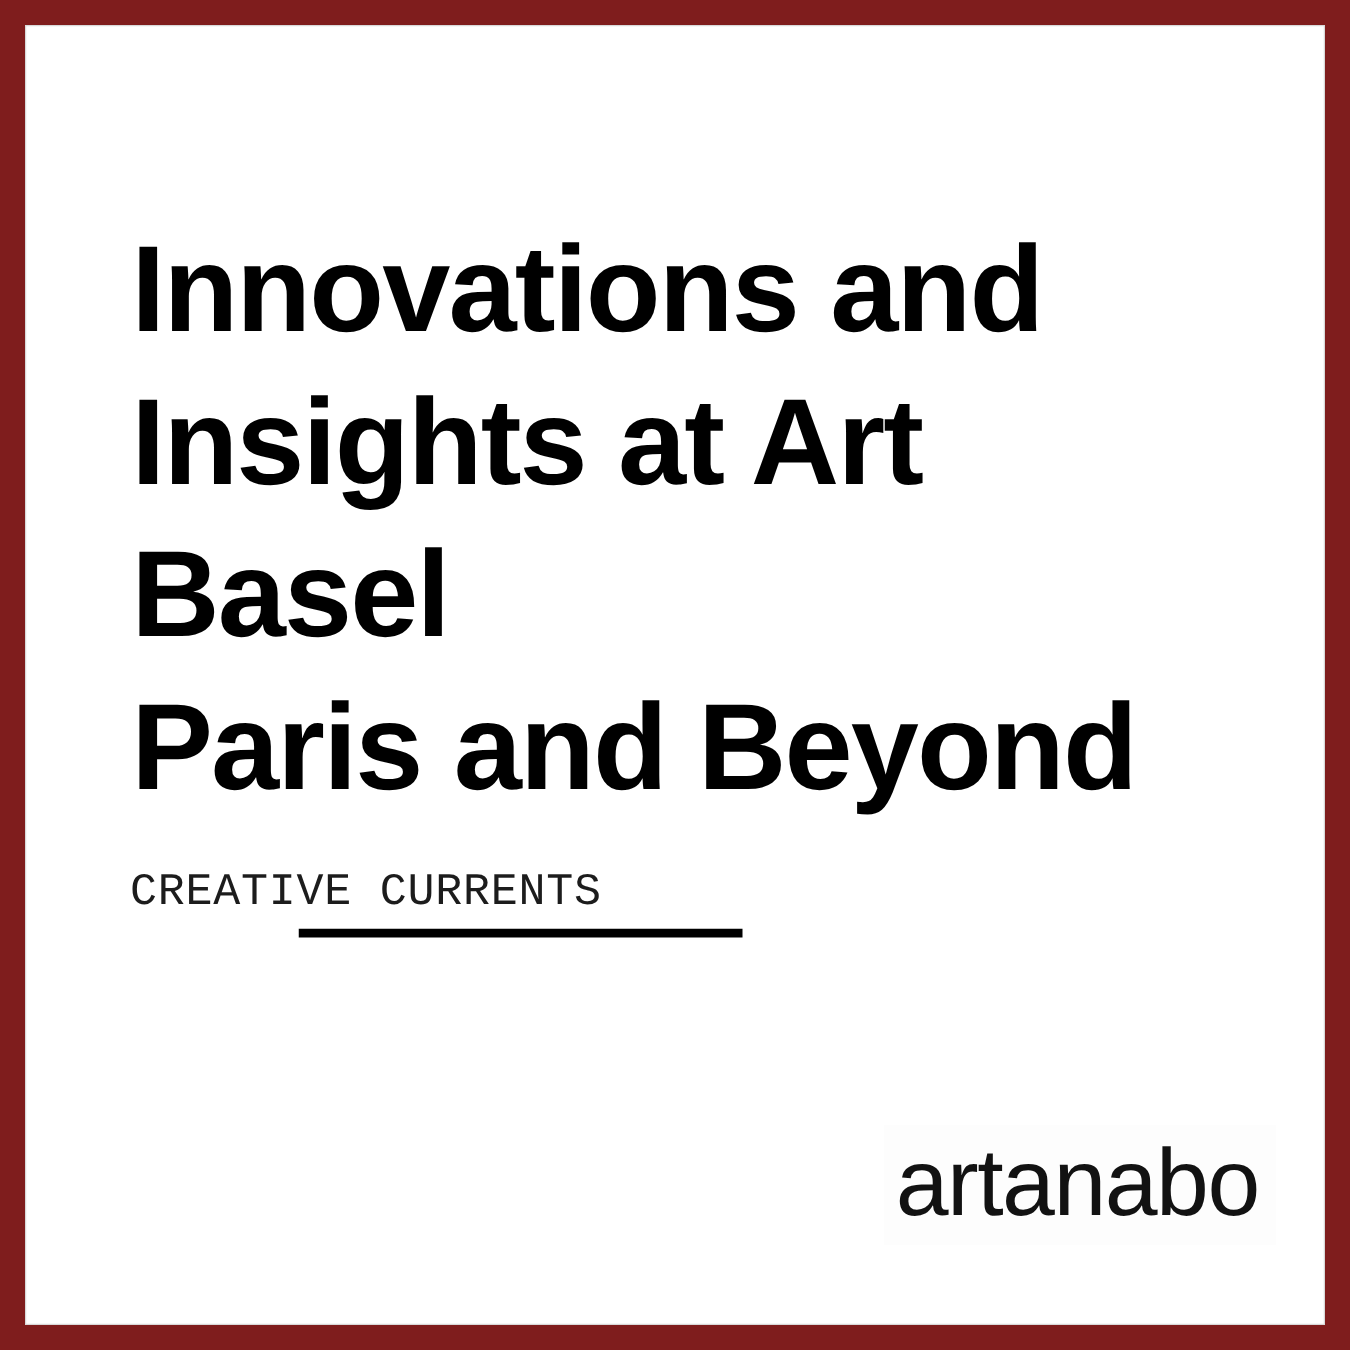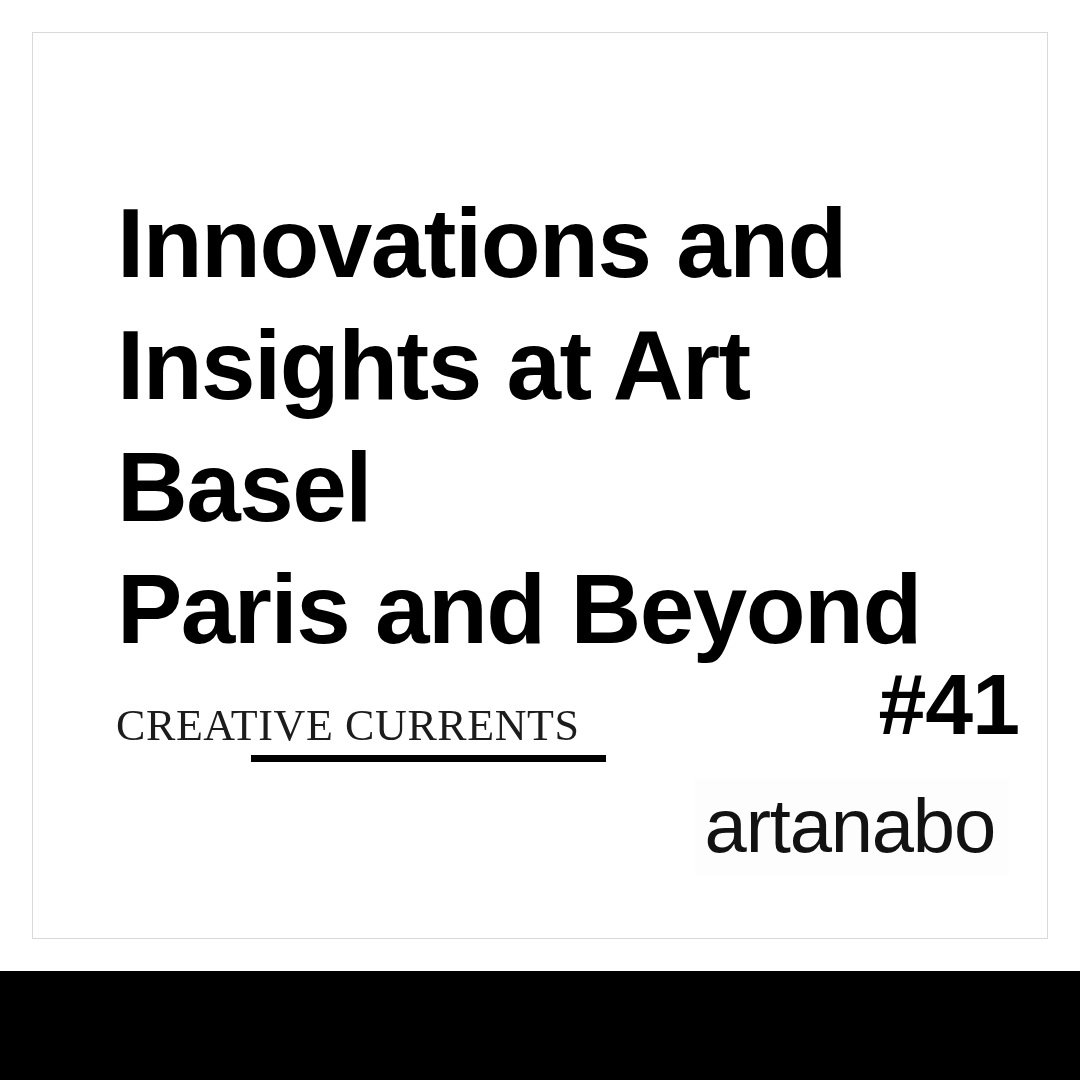--- a/index.html
+++ b/index.html
@@ -13,24 +13,24 @@
     width: 1080px;
     height: 1080px;
     overflow: hidden;
     font-family: "Liberation Sans", sans-serif;
   }
 
   
   .poster {
     position: relative;
     width: 1080px;
-    height: 971px;
+    height: 1080px;
     box-sizing: border-box;
-    background: #ffffff;
-    padding: 32px;
+    background: #7f1d1d;
+    padding: 20px;
   }
 
   
   .card {
     position: relative;
     width: 100%;
     height: 100%;
     box-sizing: border-box;
     background: #ffffff;
     box-shadow: inset 0 0 0 1px #d9d9d9;
@@ -65,23 +65,23 @@
   .series-block {
     position: absolute;
     left: 84px;
     top: 62px;
     width: 560px;
   }
 
   .series-label {
     display: block;
     color: #1c1c1c;
-    font-family: Liberation Serif, serif;
+    font-family: Liberation Mono, monospace;
     font-weight: 500;
-    font-size: 44px;
+    font-size: 36px;
     line-height: 40px;
     letter-spacing: 0.6px;
     white-space: nowrap;
   }
 
   .series-rule {
     position: absolute;
     left: 135px;
     top: 49px;
     width: 355px;
@@ -129,20 +129,19 @@
 Insights at Art Basel
 Paris and Beyond</h1>
 
     <div class="meta-row">
 
       <div class="series-block">
         <span class="series-label">CREATIVE CURRENTS</span>
         <span class="series-rule"></span>
       </div>
 
-      <div class="issue-badge">#41</div>
 
     </div>
 
     <div class="brand-logo">artanabo</div>
 
   </div>
 </div>
 
 </body></html>

